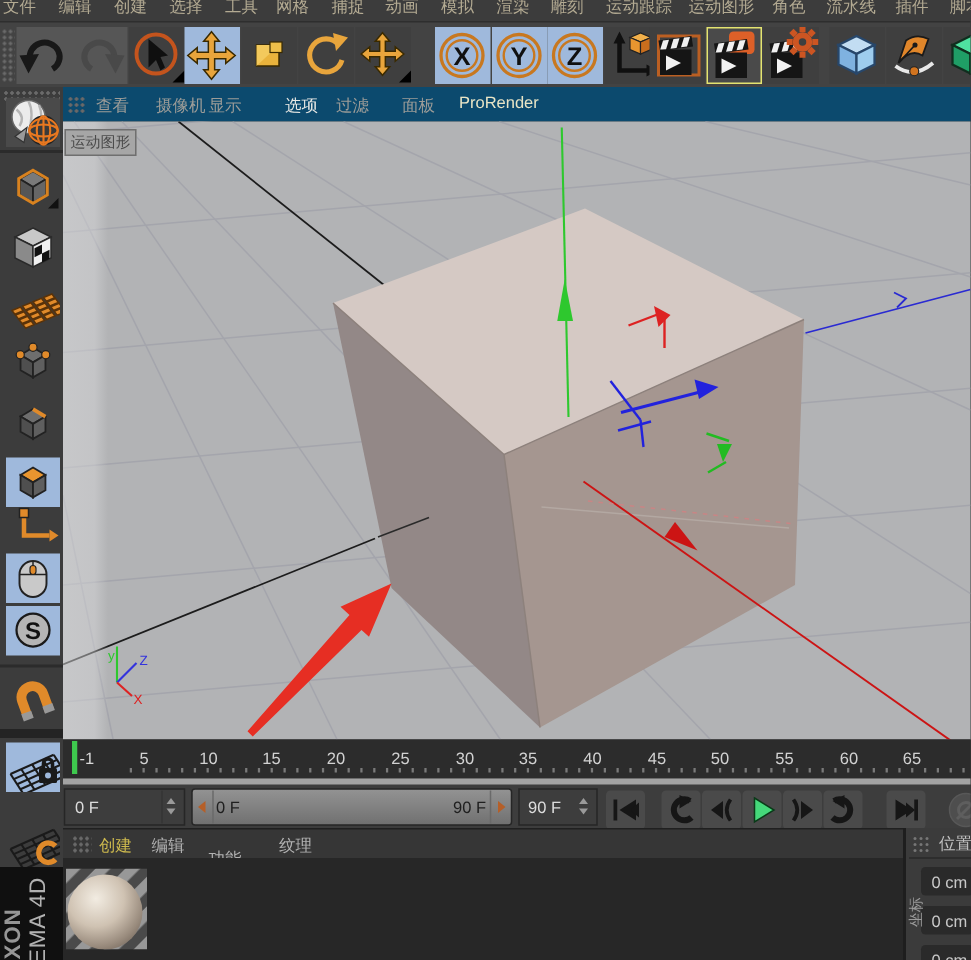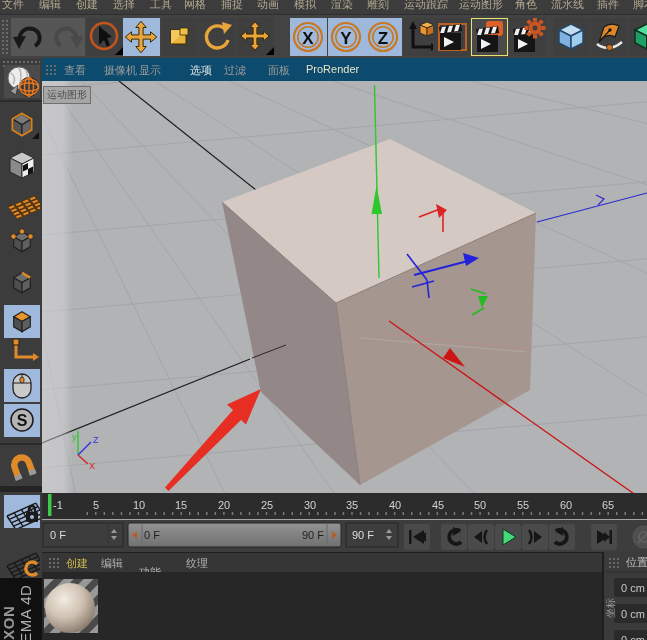--- a/index.html
+++ b/index.html
@@ -9,21 +9,21 @@
 #menubar span{position:absolute;top:-3px;}
 #toolbar{left:0;top:14px;width:647px;height:44px;background:#434343;border-top:1px solid #2e2e2e;box-sizing:border-box;}
 .tbtn{position:absolute;top:3px;width:37px;height:38px;background:#3f3f3f;}
 .grip{background-image:radial-gradient(circle at 2px 2px,#6a6a6a 1px,transparent 1.3px),radial-gradient(circle at 2px 2px,#262626 0.8px,transparent 1.1px);background-size:4px 4px;}
 #vpmenu{left:42px;top:58px;width:605px;height:23px;background:#0c4a6e;color:#9c9c98;font-size:11px;}
 #vpmenu span{position:absolute;top:5px;}
 #sidebar{left:0;top:58px;width:42px;height:582px;background:#3c3c3c;}
 .sbtn{position:absolute;left:4px;width:36px;height:33px;}
 #viewport{left:42px;top:81px;width:605px;height:412px;background:#b2b3b5;}
 #ruler{left:42px;top:493px;width:605px;height:26px;background:#2c2c2c;color:#cfcfcf;font-size:11px;}
-#transport{left:42px;top:519px;width:605px;height:33px;background:#3d3d3d;border-top:1px solid #a3a3a3;box-sizing:border-box;}
+#transport{left:42px;top:519px;width:605px;height:33px;background:#3d3d3d;border-top:4px solid #a3a3a3;box-sizing:border-box;}
 #matmenu{left:42px;top:552px;width:560px;height:20px;background:#363636;border-top:1px solid #202020;box-sizing:border-box;color:#b2b2b2;font-size:11px;}
 #matarea{left:42px;top:572px;width:560px;height:68px;background:#272727;}
 #coord{left:602px;top:552px;width:45px;height:88px;background:#3b3b3b;border-left:2px solid #1e1e1e;box-sizing:border-box;}
 #logo{left:0;top:578px;width:42px;height:62px;background:#101010;overflow:hidden;}
 .vtext{position:absolute;transform:rotate(-90deg);transform-origin:0 0;white-space:nowrap;}
 </style>
 </head>
 <body>
 
 <div id="menubar" class="abs">

